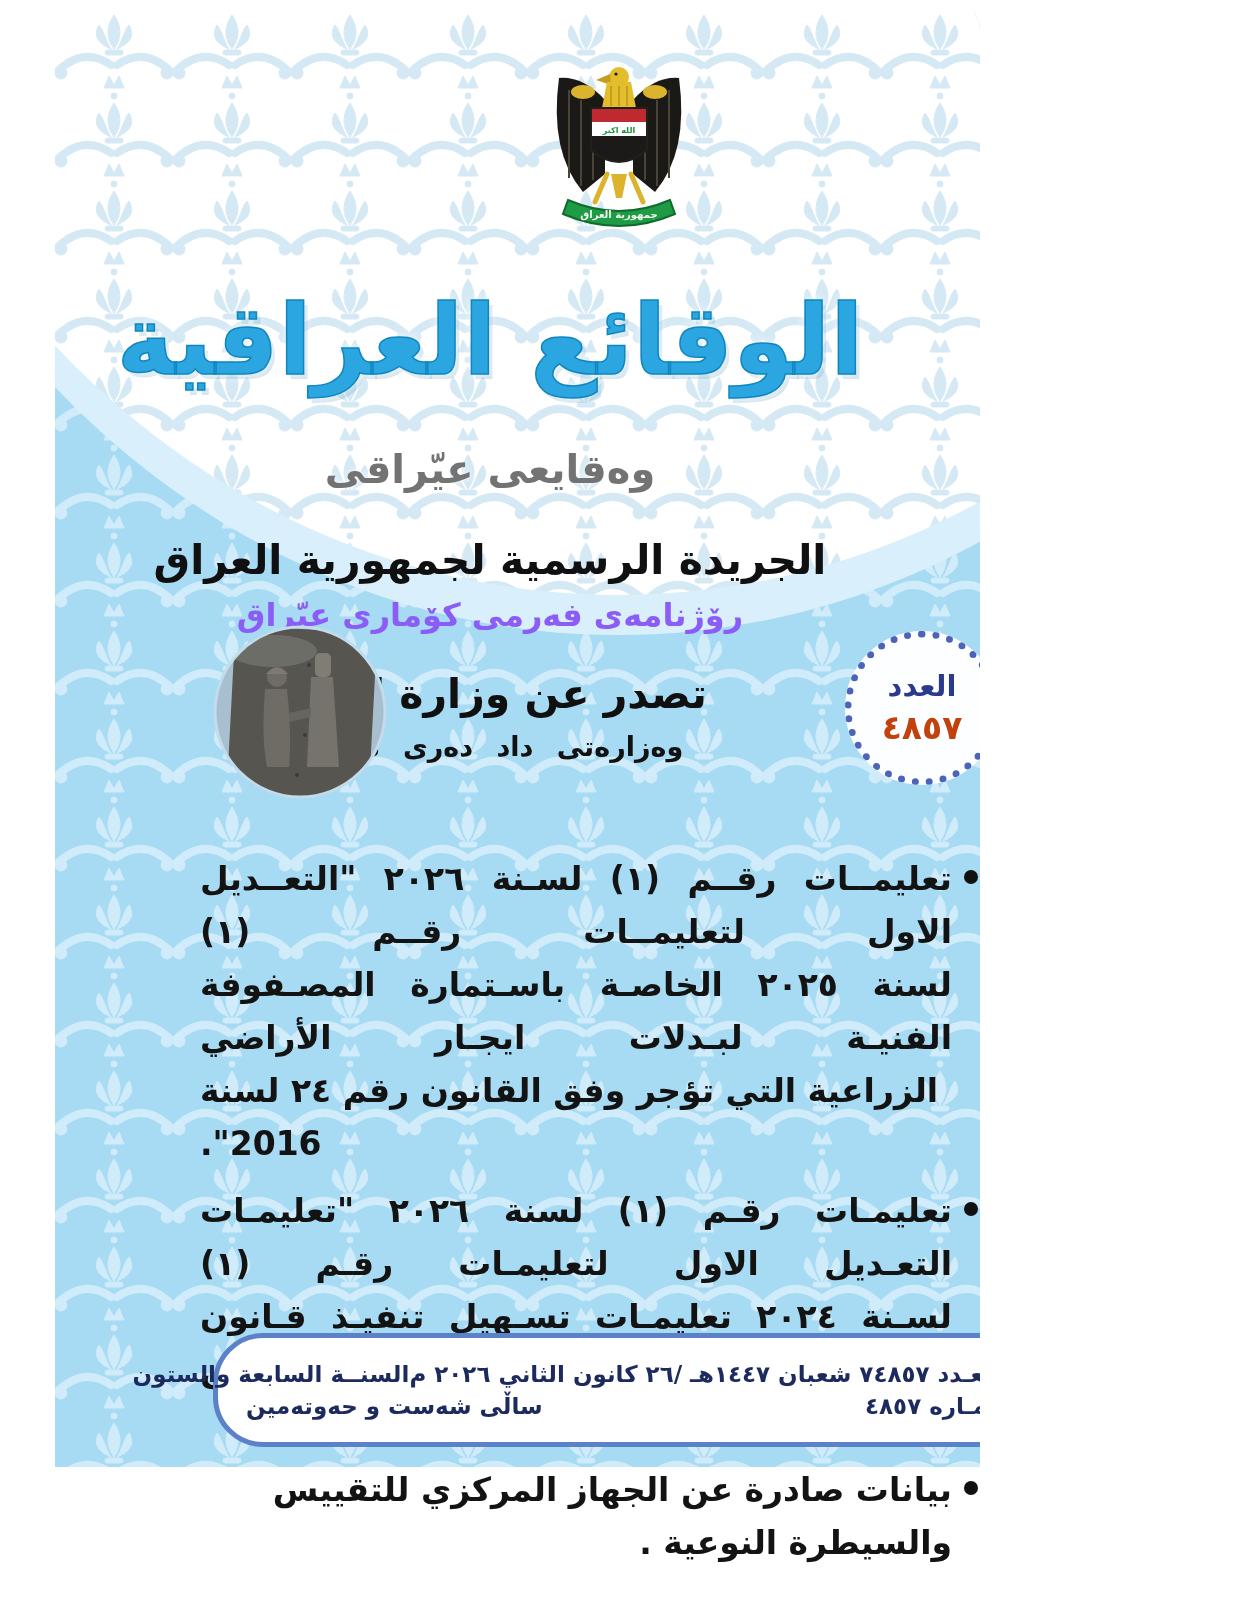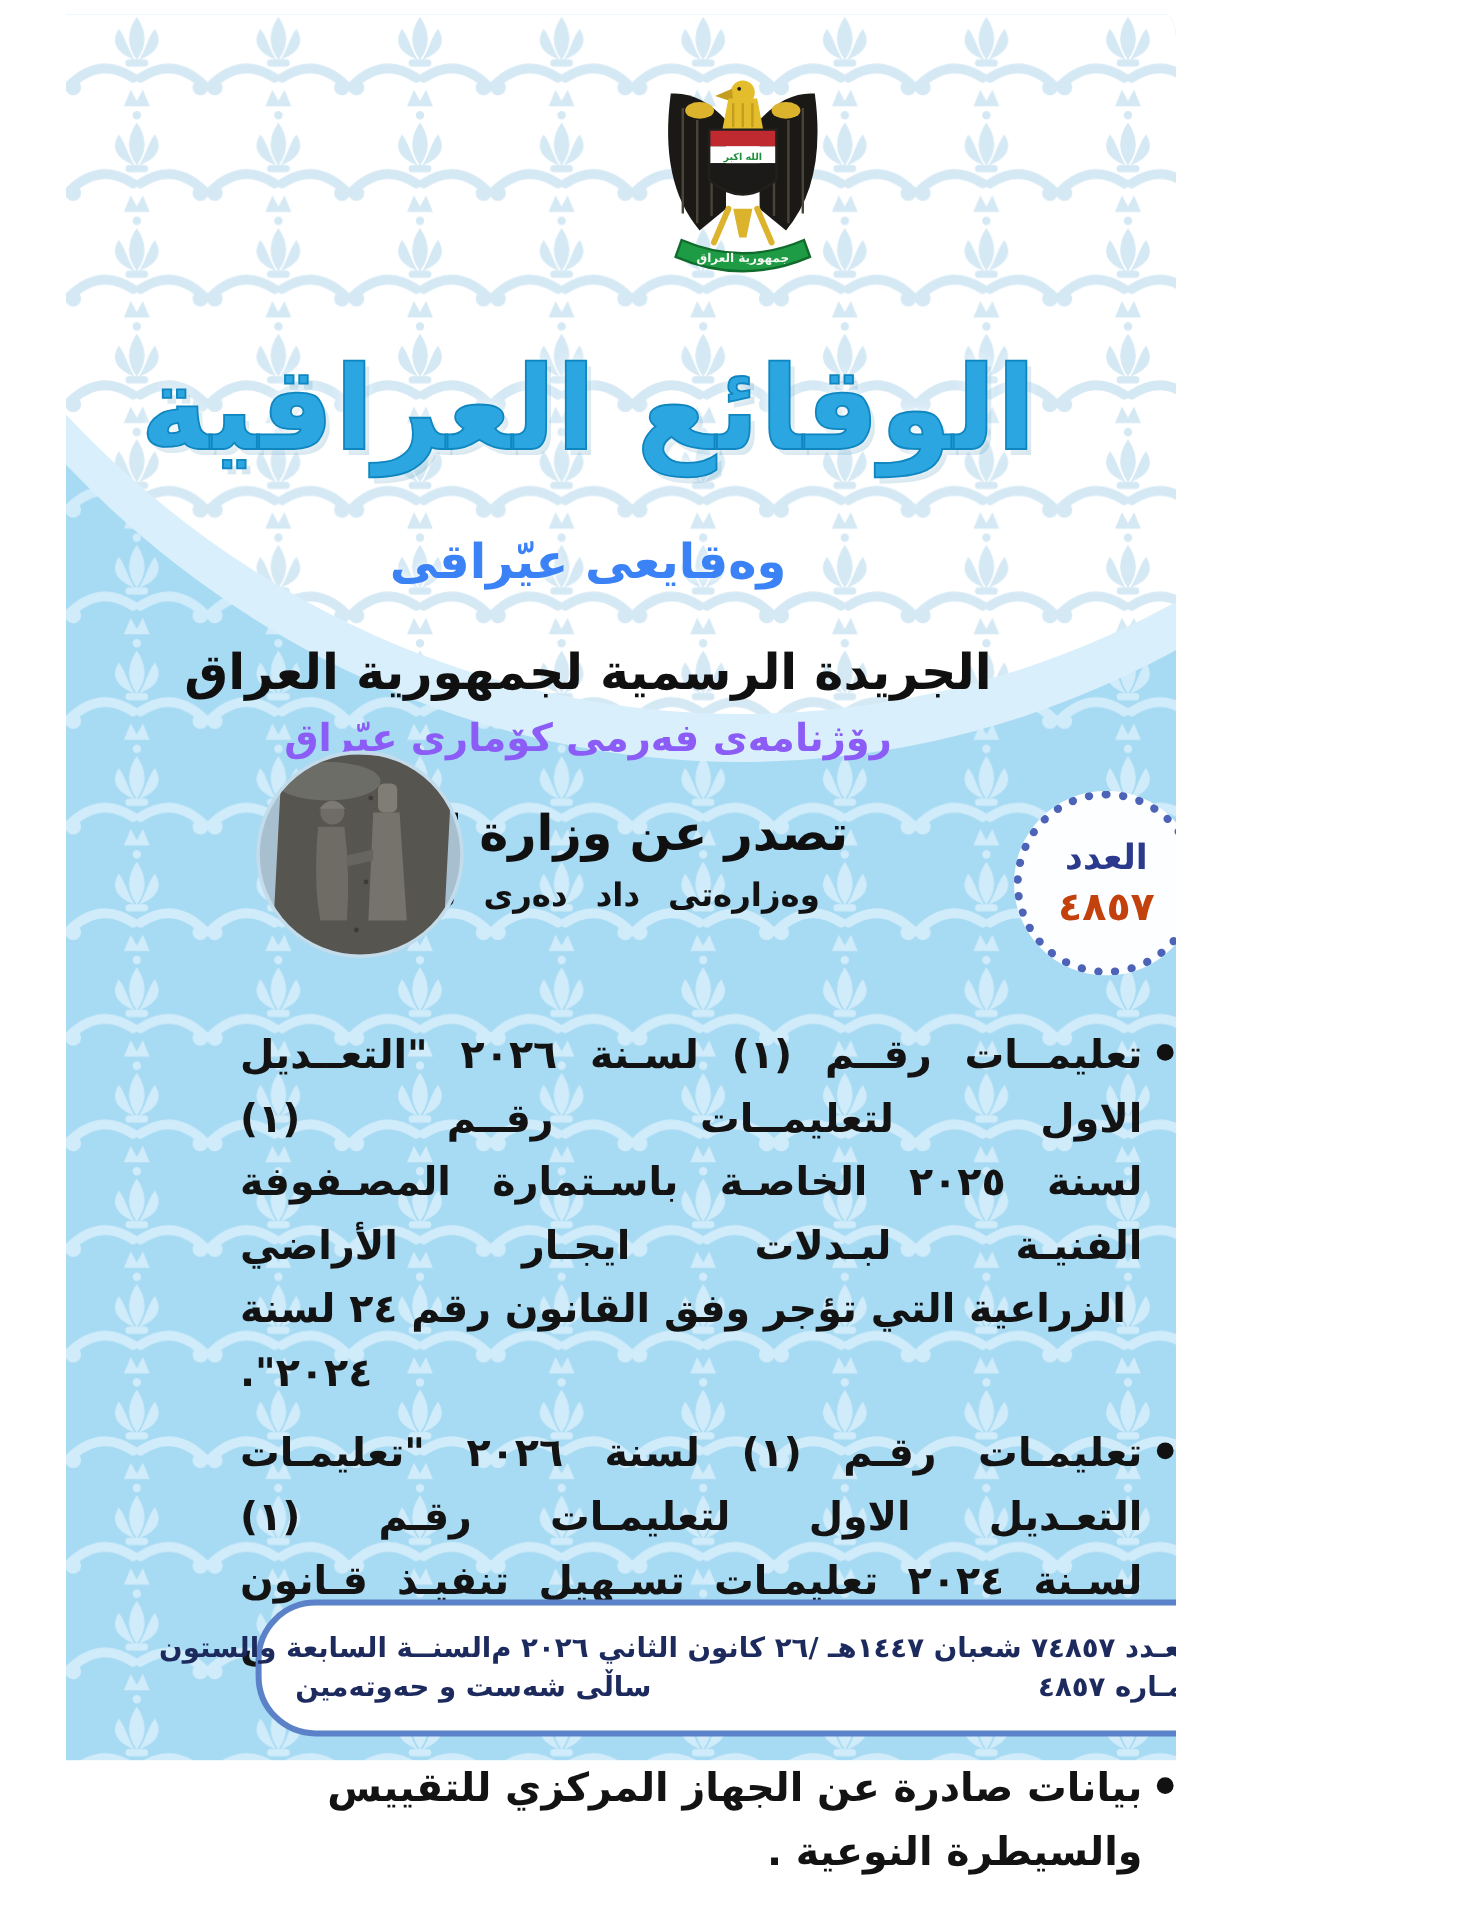--- a/index.html
+++ b/index.html
@@ -4,30 +4,30 @@
 <style>
   html,body{margin:0;padding:0;background:#ffffff;}
   .sheet{position:relative;width:980px;height:1600px;background:#ffffff;overflow:hidden;
          font-family:"DejaVu Sans",sans-serif;border-radius:31px;}
   .bg{position:absolute;left:55px;top:12px;}
   
   .ctr{position:absolute;left:0;right:0;text-align:center;direction:rtl;}
   .main-title{top:266px;font-size:97px;line-height:150px;font-weight:bold;color:#2ba6e0;
       -webkit-text-stroke:1.5px #0f86c0;
       text-shadow:0 0 10px rgba(255,255,255,.95), 4px 5px 0 rgba(19,112,160,.18);}
-  .sub-blue{top:446px;font-size:40px;font-weight:bold;color:#3b82f6;
+  .sub-blue{top:446px;font-size:40px;font-weight:bold;color:#737373;
       text-shadow:0 0 6px rgba(255,255,255,.9);}
   .h-ar{top:536px;font-size:41px;font-weight:bold;color:#101010;text-align:center;}
   .h-ku{top:596px;font-size:32px;font-weight:bold;color:#8b5cf6;}
   .issuer-ar{top:670px;font-size:41px;font-weight:bold;color:#101010;}
   .issuer-ku{top:731px;font-size:27px;font-weight:bold;color:#121212;word-spacing:14px;}
   
   .emblem{position:absolute;left:549px;top:62px;}
   .stele{position:absolute;left:213px;top:625px;}
-  .badge{position:absolute;left:845px;top:659px;width:154px;height:154px;border-radius:50%;
+  .badge{position:absolute;left:845px;top:631px;width:154px;height:154px;border-radius:50%;
       background:#fdfeff;border:7px dotted #4c63b7;box-sizing:border-box;
       display:flex;flex-direction:column;align-items:center;justify-content:center;gap:5px;}
   .badge-label{font-size:29px;font-weight:bold;color:#2b3a8c;}
   .badge-number{font-size:33px;font-weight:bold;color:#c2410c;letter-spacing:3px;}
   
   .contents{position:absolute;left:200px;top:852px;width:752px;direction:rtl;}
   .item{position:relative;margin-bottom:14px;}
   .item-2{margin-top:10px;}
   .item-3{margin-top:2px;}
   .dot{position:absolute;right:-26px;top:18px;width:14px;height:14px;border-radius:50%;background:#111;}
@@ -138,21 +138,21 @@
   <div class="badge">
     <span class="badge-label">العدد</span>
     <span class="badge-number">٤٨٥٧</span>
   </div>
 
   <div class="contents">
     <div class="item item-1">
       <span class="dot"></span>
       <div class="cline j">تعليمــات رقــم (١) لسـنة ٢٠٢٦ "التعــديل الاول لتعليمــات رقــم (١)</div>
       <div class="cline j">لسنة ٢٠٢٥ الخاصـة باسـتمارة المصـفوفة الفنيـة لبـدلات ايجـار الأراضي</div>
-      <div class="cline l">الزراعية التي تؤجر وفق القانون رقم ٢٤ لسنة ٢٠٢٤".</div>
+      <div class="cline l">الزراعية التي تؤجر وفق القانون رقم ٢٤ لسنة 2016".</div>
     </div>
     <div class="item item-2">
       <span class="dot"></span>
       <div class="cline j">تعليمـات رقـم (١) لسنة ٢٠٢٦ "تعليمـات التعـديل الاول لتعليمـات رقـم (١)</div>
       <div class="cline j">لسـنة ٢٠٢٤ تعليمـات تسـهيل تنفيـذ قـانون مؤسسـة السـجناء السياسـيين</div>
       <div class="cline c">رقم (٤) لسنة ٢٠٠٦" .</div>
     </div>
     <div class="item item-3">
       <span class="dot"></span>
       <div class="cline r">بيانات صادرة عن الجهاز المركزي للتقييس والسيطرة النوعية .</div>

